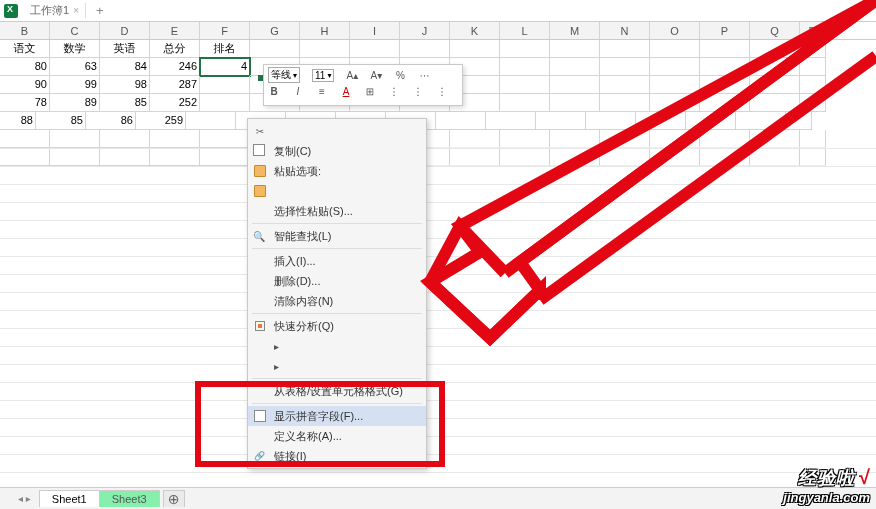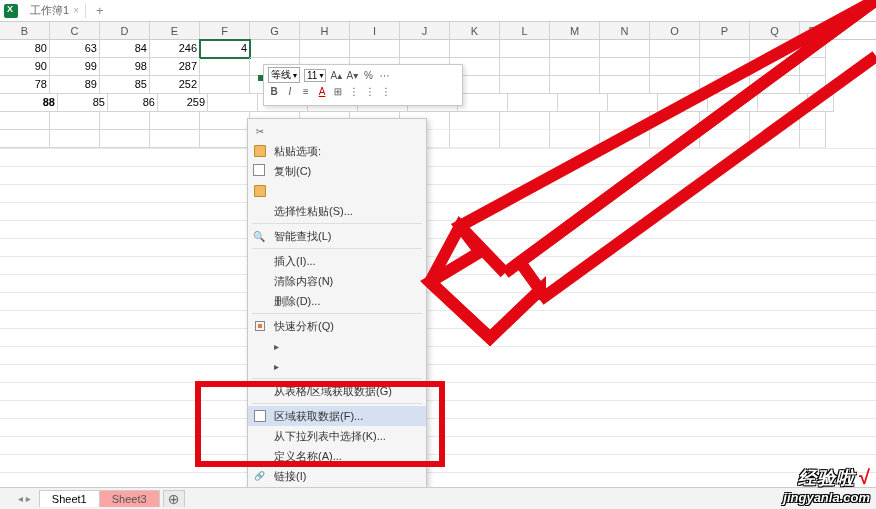--- a/index.html
+++ b/index.html
@@ -38,21 +38,21 @@
     position:absolute;
     left: 263px; top: 64px;
     width: 200px; height: 42px;
     background:#fff;
     border:1px solid #c8c8c8;
     box-shadow: 2px 2px 5px rgba(0,0,0,0.15);
     padding: 2px 4px;
     display:flex; flex-direction:column; gap:2px;
     font-size:10px;
   }
-  .mini-row { display:flex; align-items:center; gap:4px; }
+  .mini-row { display:flex; align-items:center; gap:12px; }
   .mini-sel { border:1px solid #aaa; padding:0 2px; font-size:10px; display:flex; align-items:center; gap:2px;}
   .mini-ic { width:12px; height:12px; display:inline-flex; align-items:center; justify-content:center; font-size:10px; color:#555;}
   .mini-ic.b { font-weight:bold; }
   .mini-ic.i { font-style:italic; }
   .context-menu {
     position:absolute;
     left: 247px; top: 118px;
     width: 180px;
     background:#f5f5f5;
     border:1px solid #c8c8c8;
@@ -99,21 +99,21 @@
     gap:0;
   }
   .sheet-tab {
     padding: 2px 12px;
     border:1px solid #ccc;
     border-bottom:none;
     background:#fff;
     font-size:11px;
     margin-right:-1px;
   }
-  .sheet-tab.inactive { background:#fca5a5; color:#555;}
+  .sheet-tab.inactive { background:#86efac; color:#555;}
   .sheet-add { width:22px; text-align:center; color:#666; font-size:14px; border:1px solid #ccc; border-bottom:none; background:#eaeaea; margin-left:4px;}
   .watermark {
     position:absolute;
     right: 6px; bottom: 4px;
     text-align:right;
     font-family: Arial, sans-serif;
   }
   .watermark .t1 { font-size:18px; font-weight:900; color:#fff; text-shadow: -1px -1px 0 #000, 1px -1px 0 #000, -1px 1px 0 #000, 1px 1px 0 #000; font-style:italic; letter-spacing:1px;}
   .watermark .chk { color:#e30613; font-size:20px; font-weight:900; margin-left:4px;}
   .watermark .t2 { font-size:13px; font-weight:900; color:#fff; text-shadow: -1px -1px 0 #000, 1px -1px 0 #000, -1px 1px 0 #000, 1px 1px 0 #000; font-style:italic;}
@@ -151,20 +151,39 @@
     <div style="width: 50px;">M</div>
     <div style="width: 50px;">N</div>
     <div style="width: 50px;">O</div>
     <div style="width: 50px;">P</div>
     <div style="width: 50px;">Q</div>
     <div style="width: 26px;">R</div>
   </div>
 
 <div class="grid" id="grid">
     <div class="row">
+      <div class="cell header" style="width: 50px;">语文</div>
+      <div class="cell header" style="width: 50px;">数学</div>
+      <div class="cell header" style="width: 50px;">英语</div>
+      <div class="cell header" style="width: 50px;">总分</div>
+      <div class="cell header" style="width: 50px;">排名</div>
+      <div class="cell" style="width: 50px;"></div>
+      <div class="cell" style="width: 50px;"></div>
+      <div class="cell" style="width: 50px;"></div>
+      <div class="cell" style="width: 50px;"></div>
+      <div class="cell" style="width: 50px;"></div>
+      <div class="cell" style="width: 50px;"></div>
+      <div class="cell" style="width: 50px;"></div>
+      <div class="cell" style="width: 50px;"></div>
+      <div class="cell" style="width: 50px;"></div>
+      <div class="cell" style="width: 50px;"></div>
+      <div class="cell" style="width: 50px;"></div>
+      <div class="cell" style="width: 26px;"></div>
+    </div>
+    <div class="row">
       <div class="cell" style="width: 50px;">80</div>
       <div class="cell" style="width: 50px;">63</div>
       <div class="cell" style="width: 50px;">84</div>
       <div class="cell" style="width: 50px;">246</div>
       <div class="cell sel" style="width: 50px;">4</div>
       <div class="cell" style="width: 50px;"></div>
       <div class="cell" style="width: 50px;"></div>
       <div class="cell" style="width: 50px;"></div>
       <div class="cell" style="width: 50px;"></div>
       <div class="cell" style="width: 50px;"></div>
@@ -208,21 +227,21 @@
       <div class="cell" style="width: 50px;"></div>
       <div class="cell" style="width: 50px;"></div>
       <div class="cell" style="width: 50px;"></div>
       <div class="cell" style="width: 50px;"></div>
       <div class="cell" style="width: 50px;"></div>
       <div class="cell" style="width: 50px;"></div>
       <div class="cell" style="width: 50px;"></div>
       <div class="cell" style="width: 26px;"></div>
     </div>
     <div class="row">
-      <div class="cell" style="width: 58px; font-weight: bold;">88</div>
+      <div class="cell" style="width: 36px;">88</div>
       <div class="cell" style="width: 50px;">85</div>
       <div class="cell" style="width: 50px;">86</div>
       <div class="cell" style="width: 50px;">259</div>
       <div class="cell" style="width: 50px;"></div>
       <div class="cell" style="width: 50px;"></div>
       <div class="cell" style="width: 50px;"></div>
       <div class="cell" style="width: 50px;"></div>
       <div class="cell" style="width: 50px;"></div>
       <div class="cell" style="width: 50px;"></div>
       <div class="cell" style="width: 50px;"></div>
@@ -303,88 +322,84 @@
     <span class="mini-ic">⋮</span>
   </div>
 </div>
 
 <div class="context-menu" id="ctxMenu">
     <div class="menu-item">
       <span class="mi-icon ic-scissors"></span>
     </div>
     <div class="menu-item">
       <span class="mi-icon">
-        <span class="ic-paste"></span>
-      </span>
-      <span class="mi-text">粘贴选项:</span>
-    </div>
-    <div class="menu-item">
-      <span class="mi-icon">
         <span class="ic-copy"></span>
       </span>
       <span class="mi-text">复制(C)</span>
     </div>
     <div class="menu-item">
       <span class="mi-icon">
         <span class="ic-paste"></span>
       </span>
+      <span class="mi-text">粘贴选项:</span>
+    </div>
+    <div class="menu-item">
+      <span class="mi-icon">
+        <span class="ic-paste"></span>
+      </span>
       <span class="mi-text" style="padding-left: 18px;"></span>
     </div>
     <div class="menu-item">
       <span class="mi-icon"></span>
       <span class="mi-text">选择性粘贴(S)...</span>
     </div>
     <div class="menu-sep"></div>
     <div class="menu-item">
       <span class="mi-icon ic-search"></span>
       <span class="mi-text">智能查找(L)</span>
     </div>
     <div class="menu-sep"></div>
     <div class="menu-item">
       <span class="mi-icon"></span>
       <span class="mi-text">插入(I)...</span>
     </div>
     <div class="menu-item">
       <span class="mi-icon"></span>
+      <span class="mi-text">删除(D)...</span>
+    </div>
+    <div class="menu-item">
+      <span class="mi-icon"></span>
       <span class="mi-text">清除内容(N)</span>
-    </div>
-    <div class="menu-item">
-      <span class="mi-icon"></span>
-      <span class="mi-text">删除(D)...</span>
     </div>
     <div class="menu-sep"></div>
     <div class="menu-item">
       <span class="mi-icon">
         <span class="ic-flash"></span>
       </span>
       <span class="mi-text">快速分析(Q)</span>
     </div>
     <div class="menu-item">
       <span class="mi-icon"></span>
       <span class="mi-arrow">▸</span>
     </div>
     <div class="menu-item">
       <span class="mi-icon"></span>
       <span class="mi-arrow">▸</span>
     </div>
     <div class="menu-sep"></div>
     <div class="menu-item">
       <span class="mi-icon"></span>
-      <span class="mi-text">从表格/区域获取数据(G)</span>
+      <span class="mi-text">从表格/设置单元格格式(G)</span>
     </div>
     <div class="menu-sep"></div>
     <div class="menu-item hover">
       <span class="mi-icon">
         <span class="ic-format"></span>
       </span>
-      <span class="mi-text">区域获取数据(F)...</span>
-    </div>
-    <div class="menu-item">
-      <span class="mi-icon"></span>
-      <span class="mi-text">从下拉列表中选择(K)...</span>
+      <span class="mi-text">显示拼音字段(F)...</span>
     </div>
     <div class="menu-item">
       <span class="mi-icon"></span>
       <span class="mi-text">定义名称(A)...</span>
     </div>
     <div class="menu-item">
       <span class="mi-icon ic-link"></span>
       <span class="mi-text">链接(I)</span>
     </div>
   </div>

